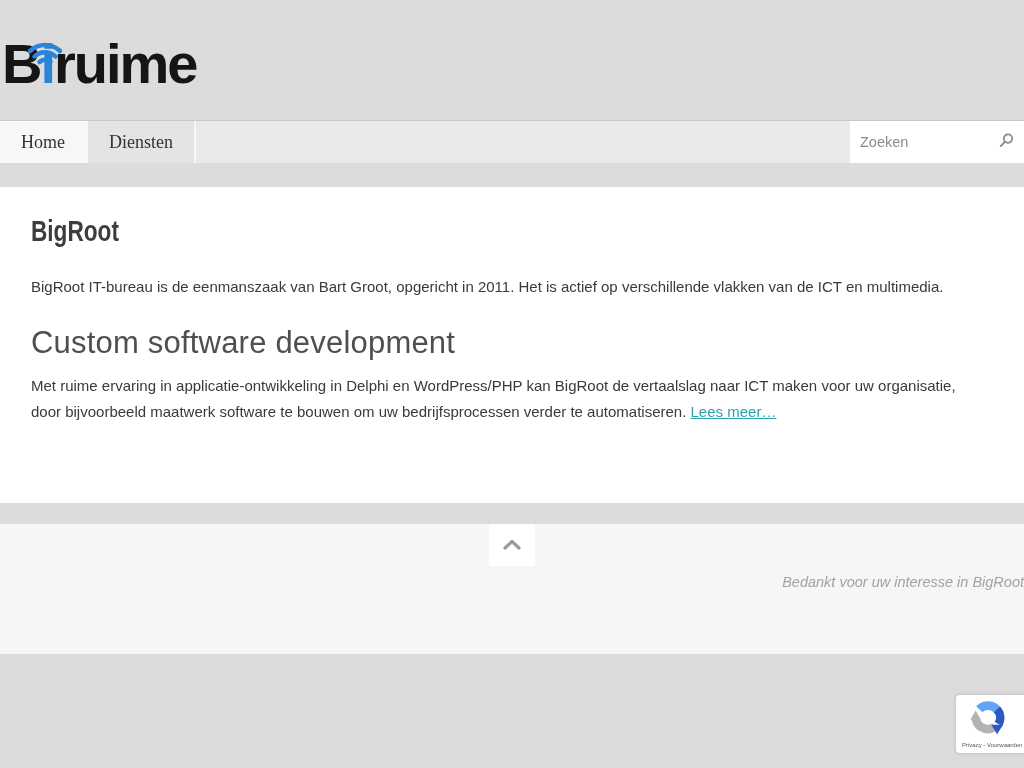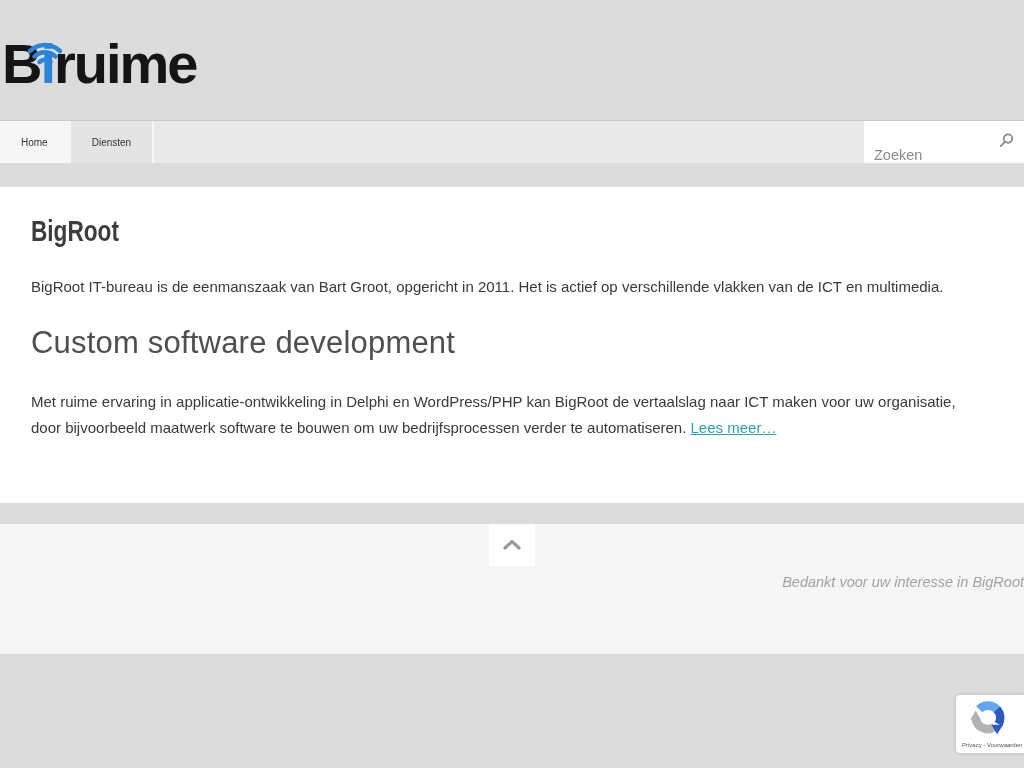--- a/index.html
+++ b/index.html
@@ -8,38 +8,38 @@
 
   
   .header { height:120px; background:#dcdcdc; position:relative; }
   .logo { position:absolute; left:2px; top:34px; font-size:56px; font-weight:bold;
           letter-spacing:-2px; color:#151515; line-height:60px; cursor:pointer; }
   .logo .accent { color:#2a84d8; }
   .wifi { position:absolute; left:21px; top:-17px; }
 
   
   .nav { height:43px; background:#e9e9e9; border-top:1px solid #c9c9c9; display:flex; align-items:stretch; }
-  .nav-item { padding:0 21px; display:flex; align-items:center; font-size:10px; color:#333;
-              background:#e4e4e4; border-right:2px solid #f7f7f7; cursor:pointer; }
+  .nav-item { padding:0 21px; display:flex; align-items:center; font-size:18px; color:#333;
+              background:#e4e4e4; border-right:2px solid #f7f7f7; cursor:pointer;font-family:Liberation Serif, serif; }
   .nav-item.active { background:#f7f7f7; }
-  .search-box { margin-left:auto; width:160px; background:#ffffff; display:flex; align-items:flex-end; position:relative; }
+  .search-box { margin-left:auto; width:174px; background:#ffffff; display:flex; align-items:center; position:relative; }
   .search-input { border:none; outline:none; background:transparent; width:150px; margin-left:10px;
                   font-size:14.5px; color:#555; font-family:"Liberation Sans", sans-serif; }
   .search-input::placeholder { color:#8a8a8a; }
   .search-btn { position:absolute; right:6px; top:0; bottom:0; width:24px; border:none; background:none;
                 display:flex; align-items:center; justify-content:center; cursor:pointer; }
 
   
   .strip { height:24px; background:#dcdcdc; }
   .content { height:316px; background:#ffffff; padding:28px 31px 0 31px; }
   .page-title { font-size:29px; font-weight:bold; color:#3d3d3d; transform:scaleX(0.78);
                 transform-origin:left center; white-space:nowrap; }
   .intro { margin-top:30px; font-size:15px; color:#3a3a3a; }
   .section-title { margin-top:30px; font-size:31px; font-weight:normal; color:#4f4f4f; letter-spacing:0.2px; }
-  .section-body { margin-top:28px; font-size:15px; color:#3a3a3a; line-height:26px; width:955px; }
+  .section-body { margin-top:12px; font-size:15px; color:#3a3a3a; line-height:26px; width:955px; }
   .read-more { color:#2d9fad; text-decoration:underline; cursor:pointer; }
 
   
   .footer { height:130px; background:#f6f6f6; text-align:right; }
   .to-top { display:block; margin:0 auto; margin-top:21px; width:46px; height:42px; background:#ffffff;
             border:none; cursor:pointer; display:flex; align-items:center; justify-content:center;
             margin-left:auto; margin-right:auto; }
   .thanks { margin-top:8px; font-size:14.5px; font-style:italic; color:#a2a2a2; }
 
   .bottom { height:135px; background:#dcdcdc; position:relative; }

